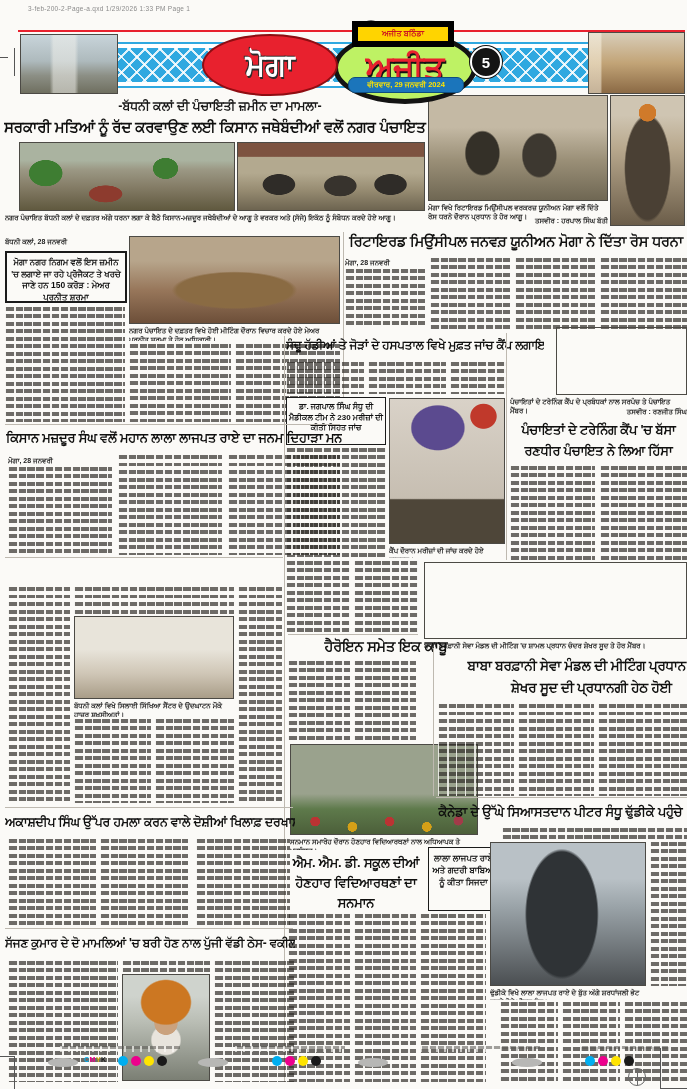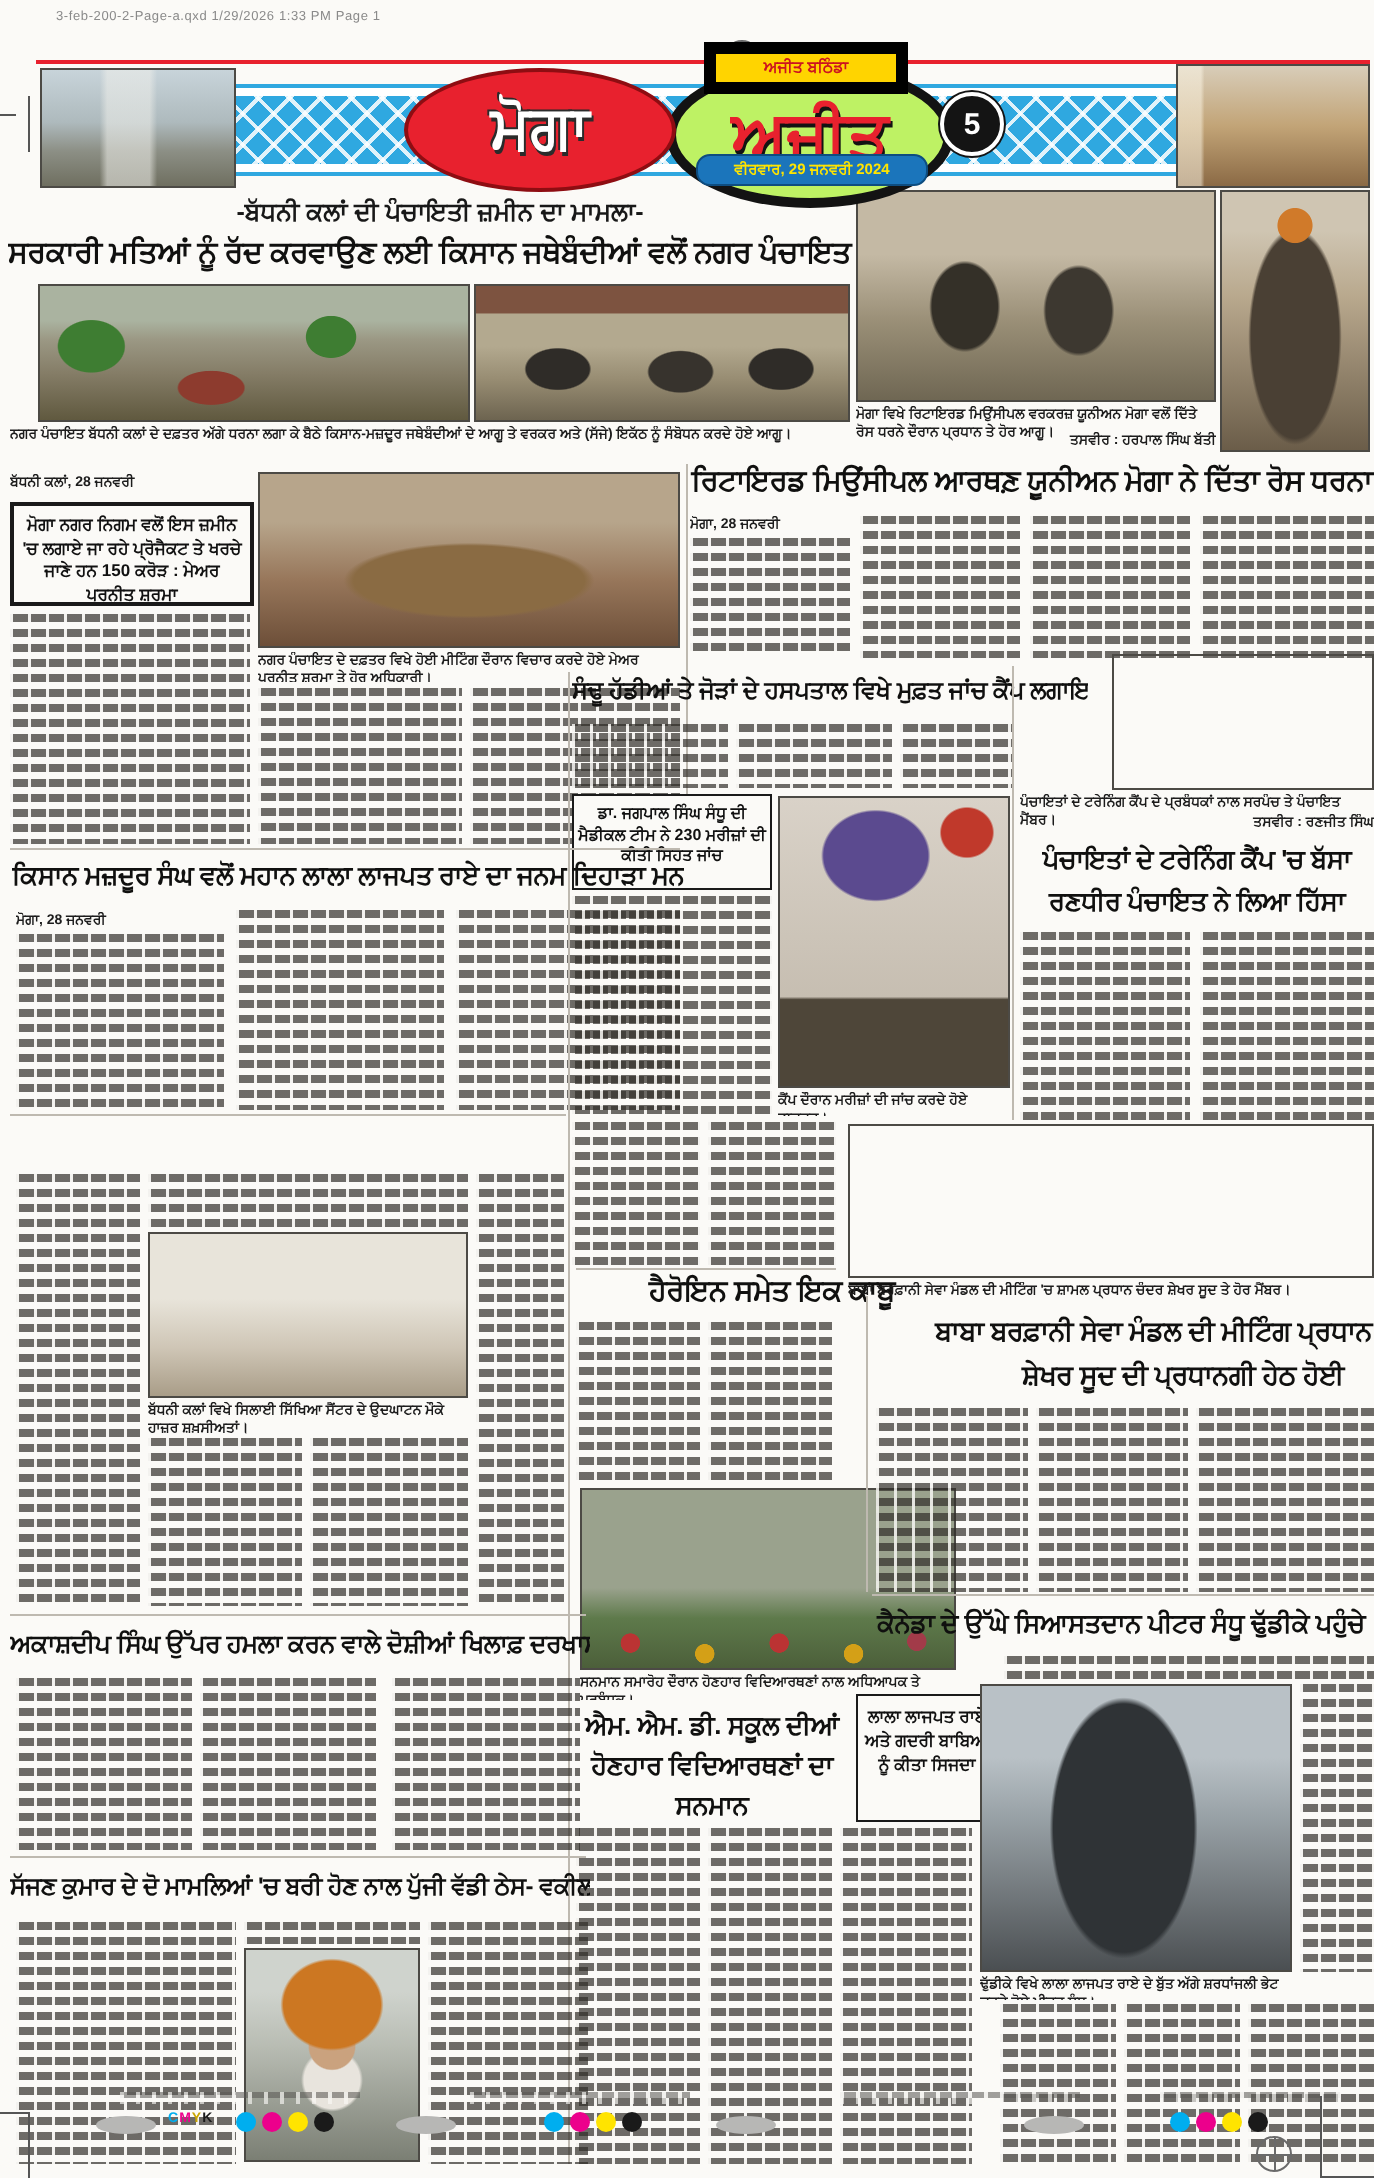--- a/index.html
+++ b/index.html
@@ -137,21 +137,21 @@
   <div class="ph p-meet" style="left:129px;top:236px;width:211px;height:88px;"></div>
   <div class="abs cap" style="left:129px;top:326px;width:211px;height:15px;">ਨਗਰ ਪੰਚਾਇਤ ਦੇ ਦਫ਼ਤਰ ਵਿਖੇ ਹੋਈ ਮੀਟਿੰਗ ਦੌਰਾਨ ਵਿਚਾਰ ਕਰਦੇ ਹੋਏ ਮੇਅਰ ਪ੍ਰਨੀਤ ਸ਼ਰਮਾ ਤੇ ਹੋਰ ਅਧਿਕਾਰੀ।</div>
   <div class="gk" style="left:129px;top:344px;width:102px;height:78px;"></div>
   <div class="gk" style="left:235px;top:344px;width:105px;height:78px;"></div>
   <div class="vr" style="left:343px;top:232px;height:190px;"></div>
 
   <div class="ph p-groupout" style="left:428px;top:95px;width:180px;height:106px;"></div>
   <div class="ph p-tallman" style="left:610px;top:95px;width:75px;height:131px;"></div>
   <div class="abs cap" style="left:428px;top:203px;width:180px;height:22px;">ਮੋਗਾ ਵਿਖੇ ਰਿਟਾਇਰਡ ਮਿਉਂਸੀਪਲ ਵਰਕਰਜ਼ ਯੂਨੀਅਨ ਮੋਗਾ ਵਲੋਂ ਦਿੱਤੇ ਰੋਸ ਧਰਨੇ ਦੌਰਾਨ ਪ੍ਰਧਾਨ ਤੇ ਹੋਰ ਆਗੂ।</div>
   <div class="abs credit" style="left:500px;top:216px;width:108px;height:10px;">ਤਸਵੀਰ : ਹਰਪਾਲ ਸਿੰਘ ਬੱਤੀ</div>
-  <div class="abs hl" style="left:345px;top:229px;width:342px;height:25px;font-size:14.5px;line-height:24px;white-space:nowrap;">ਰਿਟਾਇਰਡ ਮਿਉਂਸੀਪਲ ਆਰਥਣ਼ ਯੂਨੀਅਨ ਮੋਗਾ ਨੇ ਦਿੱਤਾ ਰੋਸ ਧਰਨਾ</div>
+  <div class="abs hl" style="left:345px;top:229px;width:342px;height:25px;font-size:14.5px;line-height:24px;white-space:nowrap;">ਰਿਟਾਇਰਡ ਮਿਉਂਸੀਪਲ ਜਨਵਰ਼ ਯੂਨੀਅਨ ਮੋਗਾ ਨੇ ਦਿੱਤਾ ਰੋਸ ਧਰਨਾ</div>
   <div class="abs cap" style="left:345px;top:258px;width:80px;height:10px;font-weight:700;">ਮੋਗਾ, 28 ਜਨਵਰੀ</div>
   <div class="gk" style="left:345px;top:269px;width:80px;height:60px;"></div>
   <div class="gk" style="left:430px;top:258px;width:80px;height:71px;"></div>
   <div class="gk" style="left:515px;top:258px;width:80px;height:71px;"></div>
   <div class="gk" style="left:600px;top:258px;width:87px;height:71px;"></div>
 
   <div class="abs hl" style="left:286px;top:333px;width:258px;height:26px;font-size:12px;line-height:25px;white-space:nowrap;">ਸੰਢੂ ਹੱਡੀਆਂ ਤੇ ਜੋੜਾਂ ਦੇ ਹਸਪਤਾਲ ਵਿਖੇ ਮੁਫ਼ਤ ਜਾਂਚ ਕੈਂਪ ਲਗਾਇਆ</div>
   <div class="gk" style="left:286px;top:362px;width:78px;height:32px;"></div>
   <div class="gk" style="left:368px;top:362px;width:78px;height:32px;"></div>
   <div class="gk" style="left:450px;top:362px;width:56px;height:32px;"></div>

